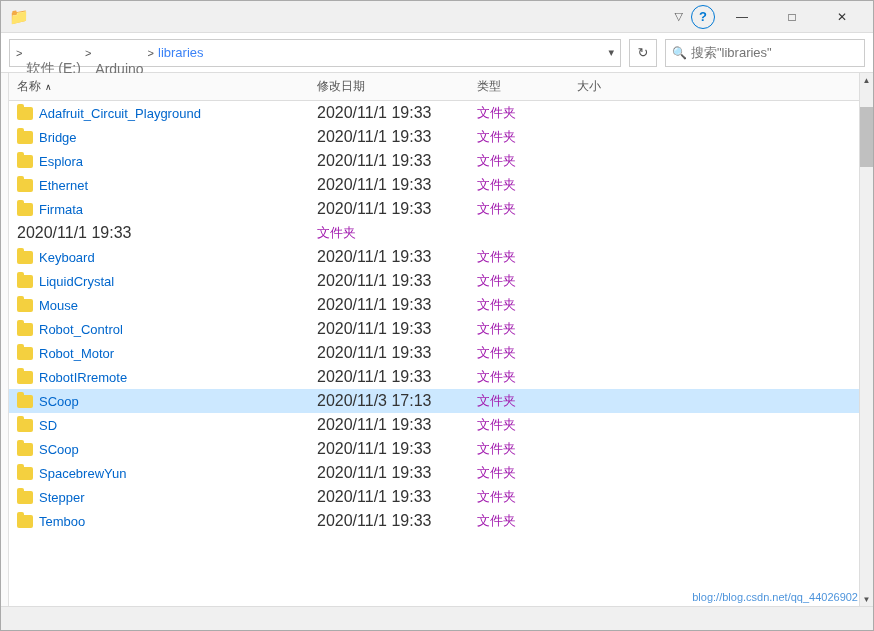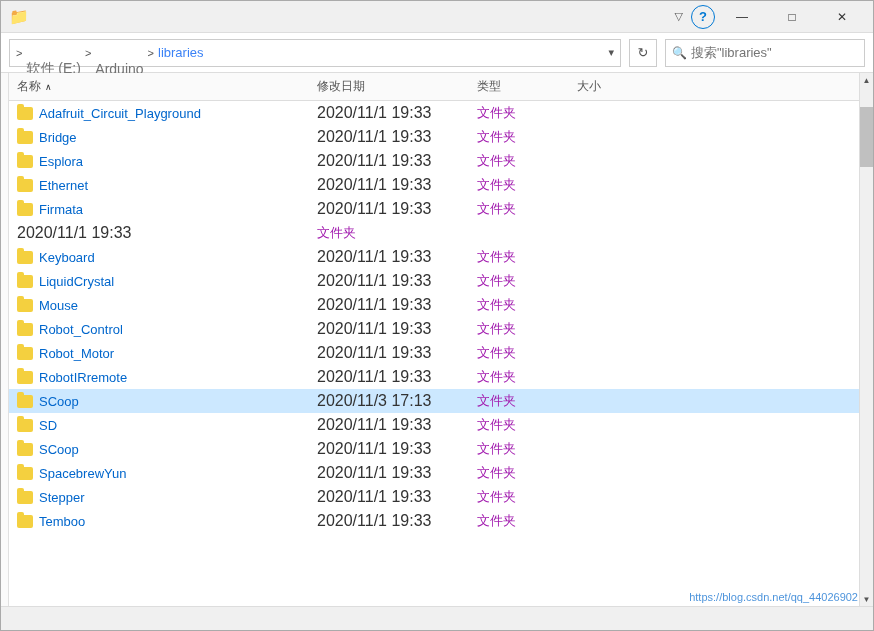--- a/index.html
+++ b/index.html
@@ -579,13 +579,13 @@
     </div>
 
   </div>
 
   <div class="status-bar">
     <span></span>
   </div>
 
 </div>
 
-<div class="watermark">https://blog.csdn.net/qq_44026902</div>
+<div class="watermark">blog://blog.csdn.net/qq_44026902</div>
 
 </body></html>

